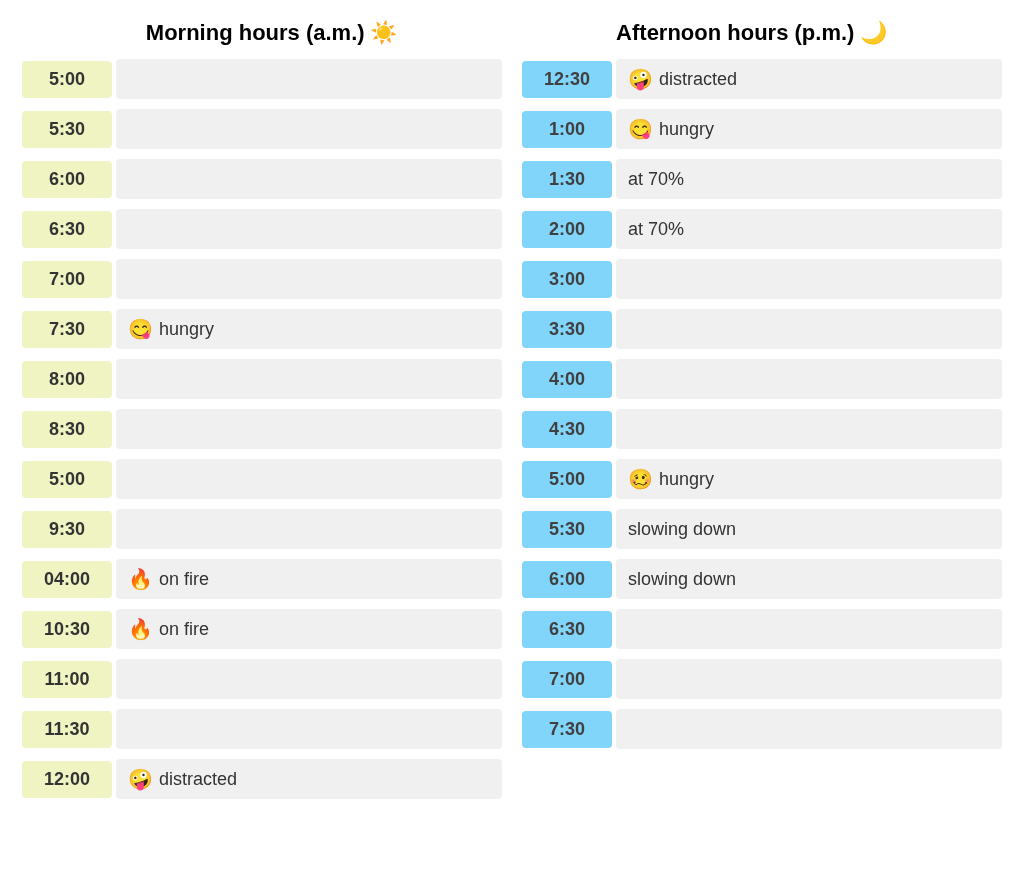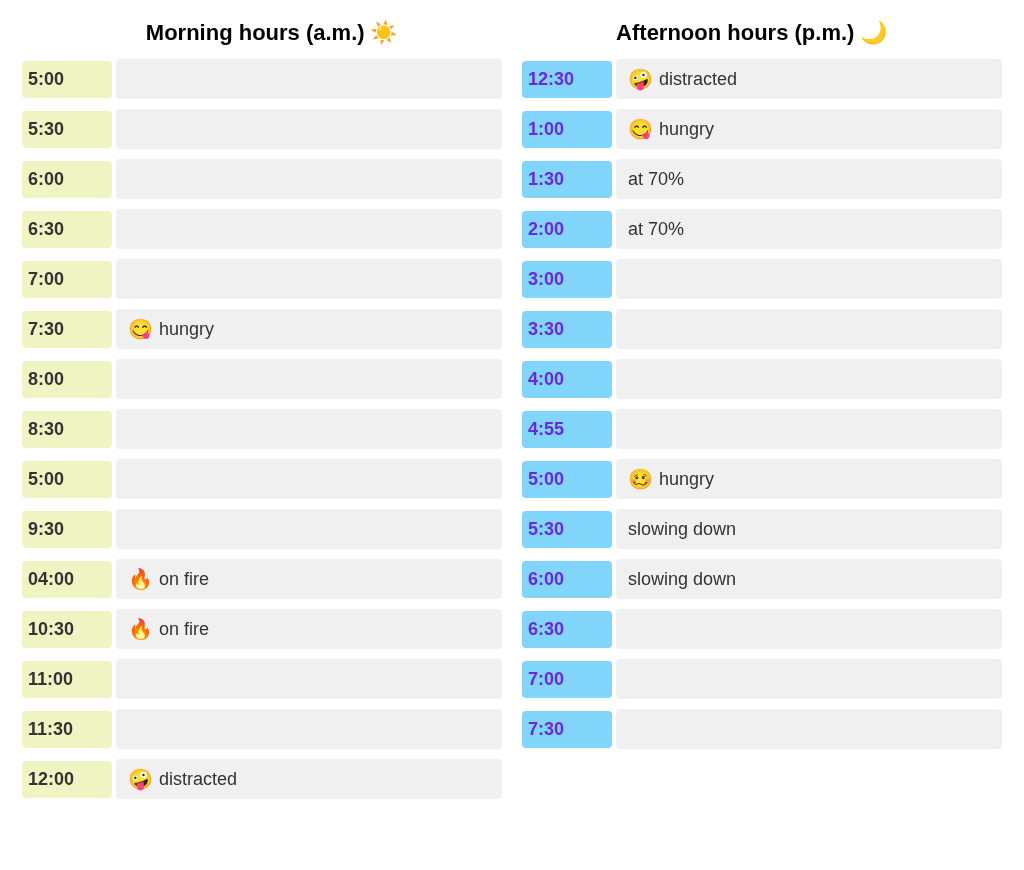--- a/index.html
+++ b/index.html
@@ -39,33 +39,33 @@
       gap: 4px;
     }
     .row {
       display: flex;
       align-items: center;
       height: 46px;
     }
     .time-cell {
       width: 90px;
       min-width: 90px;
-      text-align: left;
+      text-align: center;
       font-weight: bold;
       font-size: 18px;
       padding: 8px 6px;
       border-radius: 4px;
     }
     .time-am {
       background-color: #f0f4c3;
       color: #333;
     }
     .time-pm {
       background-color: #81d4fa;
-      color: #6d28d9;
+      color: #404040;
     }
     .status-cell {
       flex: 1;
       padding: 8px 12px;
       margin-left: 4px;
       border-radius: 4px;
       background-color: #f0f0f0;
       min-height: 40px;
       display: flex;
       align-items: center;
@@ -193,21 +193,21 @@
         </div>
         <div class="row">
           <div class="time-cell time-pm">3:30</div>
           <div class="status-cell"></div>
         </div>
         <div class="row">
           <div class="time-cell time-pm">4:00</div>
           <div class="status-cell"></div>
         </div>
         <div class="row">
-          <div class="time-cell time-pm">4:55</div>
+          <div class="time-cell time-pm">4:30</div>
           <div class="status-cell"></div>
         </div>
         <div class="row">
           <div class="time-cell time-pm">5:00</div>
           <div class="status-cell">
             <span class="emoji">🥴</span>
             <span>hungry</span>
           </div>
         </div>
         <div class="row">

